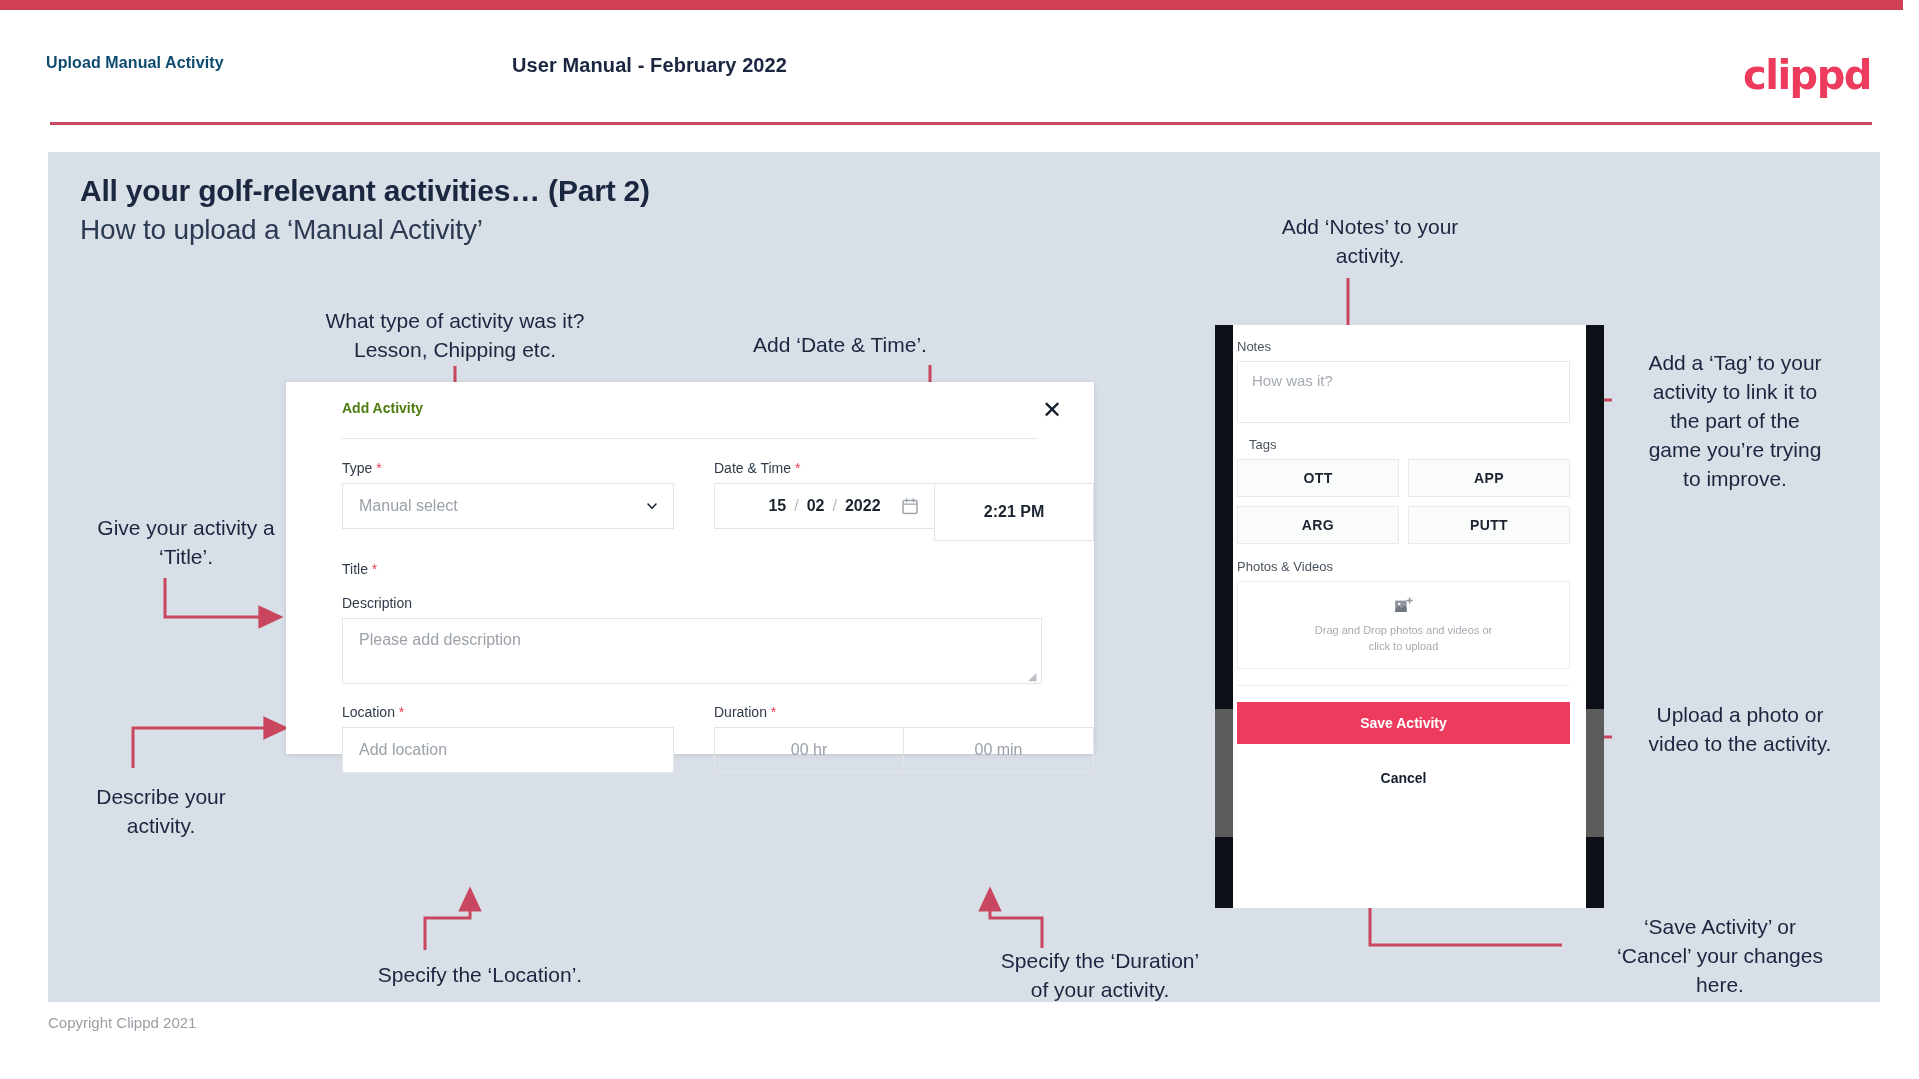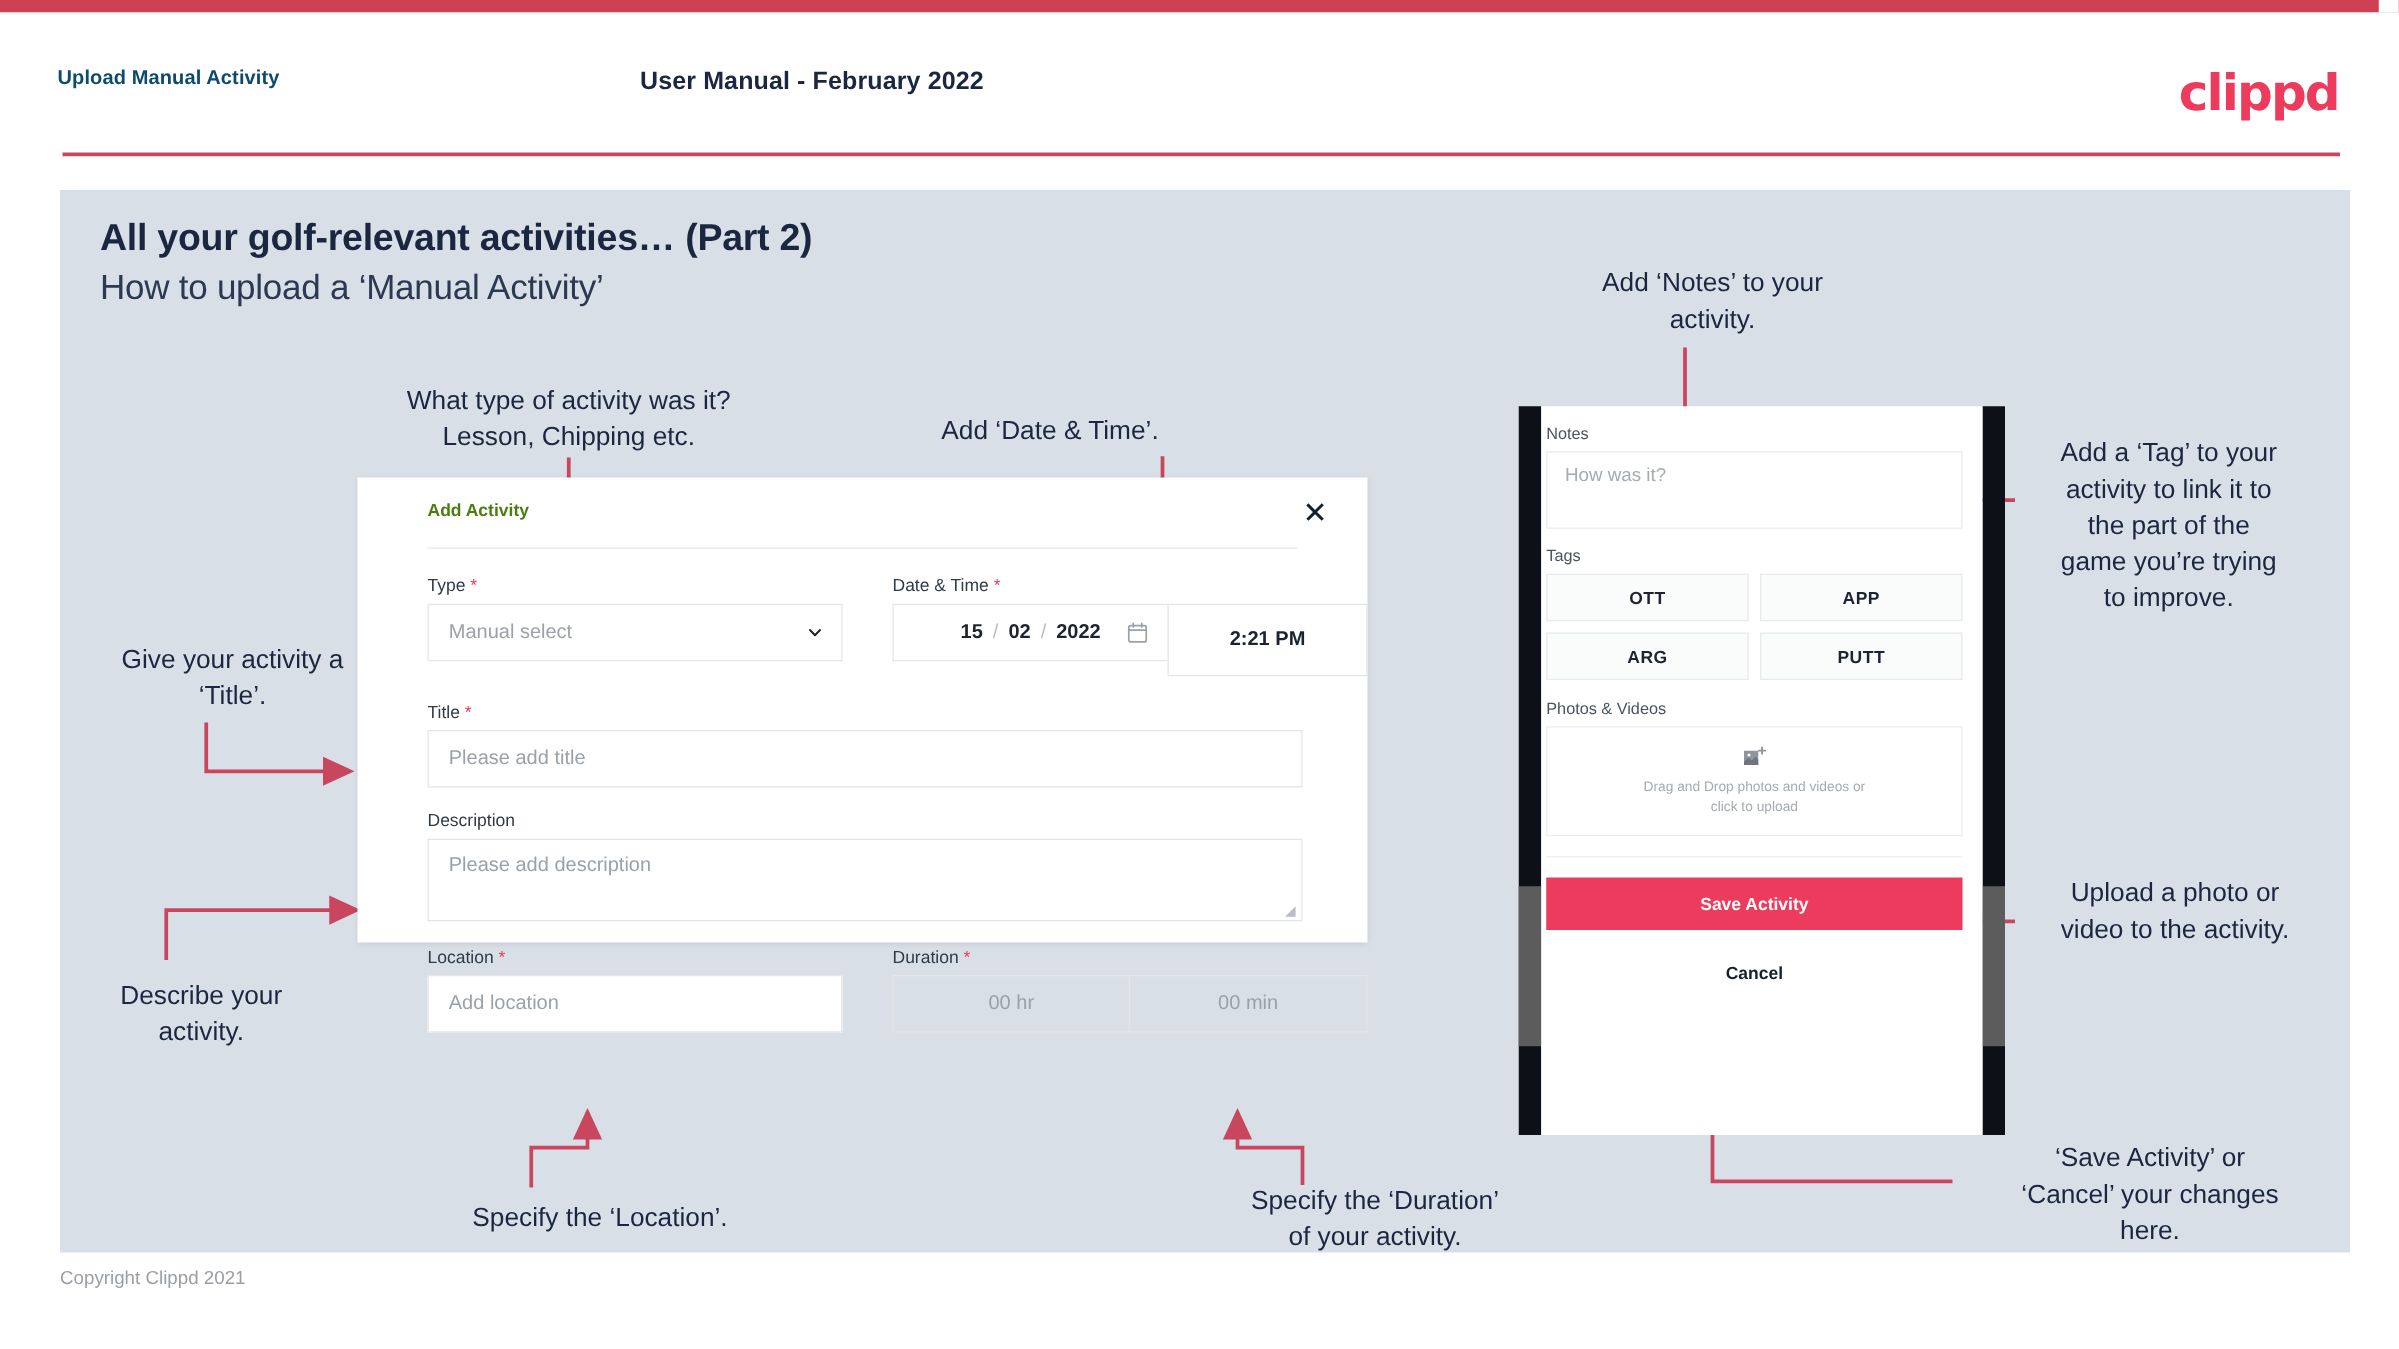--- a/index.html
+++ b/index.html
@@ -315,23 +315,20 @@
             </div>
           </div>
         </div>
       </div>
 
       <div class="full" style="margin-top:20px;">
         <div class="field-label">
           <span>Title</span>
           <span class="req">*</span>
         </div>
-        <div class="inp">
-          <span>Please add title</span>
-        </div>
       </div>
 
       <div class="full" style="margin-top:18px;">
         <div class="field-label">
           <span>Description</span>
         </div>
         <div class="ta">
           <span>Please add description</span>
           <span class="ta-grip">◢</span>
         </div>
@@ -376,21 +373,21 @@
     </div>
 
     <div class="phone-screen">
       <div style="padding:14px 16px 0 4px;">
 
         <div class="p-label">Notes</div>
         <div class="p-inp">
           <span>How was it?</span>
         </div>
 
-        <div class="p-label" style="margin-top:14px;">Tags</div>
+        <div class="p-label" style="margin-top:14px;margin-left:12px;">Tags</div>
         <div class="tag-grid">
           <div class="tag-btn">OTT</div>
           <div class="tag-btn">APP</div>
           <div class="tag-btn">ARG</div>
           <div class="tag-btn">PUTT</div>
         </div>
 
         <div class="p-label" style="margin-top:15px;">Photos &amp; Videos</div>
         <div class="drop">
           <svg width="20" height="19" viewBox="0 0 20 19">

